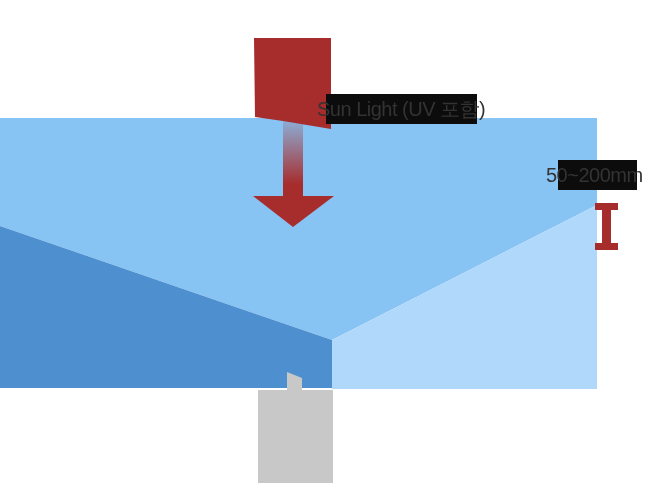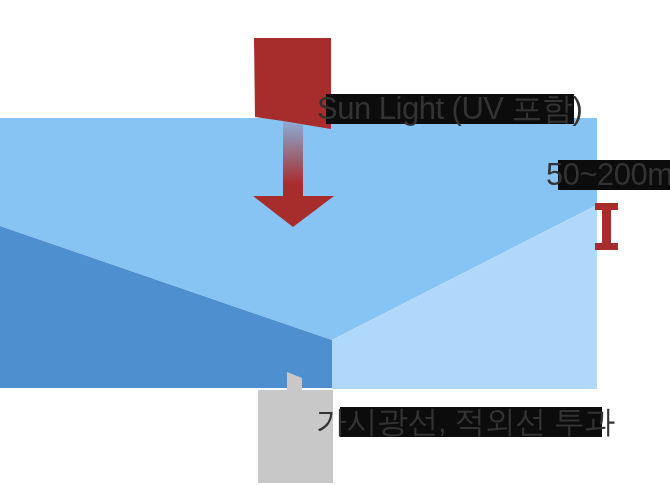--- a/index.html
+++ b/index.html
@@ -23,21 +23,21 @@
   }
   .slab-top   { fill: var(--slab-top,   #87C3F3); }
   .slab-front { fill: var(--slab-front, #4E90CF); }
   .slab-side  { fill: var(--slab-side,  #AFD8FB); }
   .red-shape  { fill: var(--red,  #A72C2C); }
   .gray-shape { fill: var(--gray, #C8C8C8); }
 
   .label {
     position: absolute;
     color: var(--ink, #333333);
-    font-size: 31px;
+    font-size: 20px;
     line-height: 30px;
     white-space: nowrap;
     letter-spacing: -0.5px;
     text-align: center;
   }
   
   .label.hl-sun {
     background: linear-gradient(90deg,
       transparent 0 9px,
       var(--hl, #0C0C0C) 9px calc(100% - 8px),
@@ -91,15 +91,14 @@
       <rect class="red-shape" x="595" y="203" width="23" height="7"></rect>
       <rect class="red-shape" x="602" y="208" width="9" height="37"></rect>
       <rect class="red-shape" x="595" y="243" width="23" height="7"></rect>
     </g>
   </svg>
 
   <div id="sunlight-label" class="label hl-sun">Sun Light (UV 포함)</div>
 
   <div id="thickness-label" class="label hl-thick">50~200mm</div>
 
-  <div id="transmission-label" class="label hl-trans">가시광선, 적외선 투과</div>
 
 </div>
 
 </body></html>

